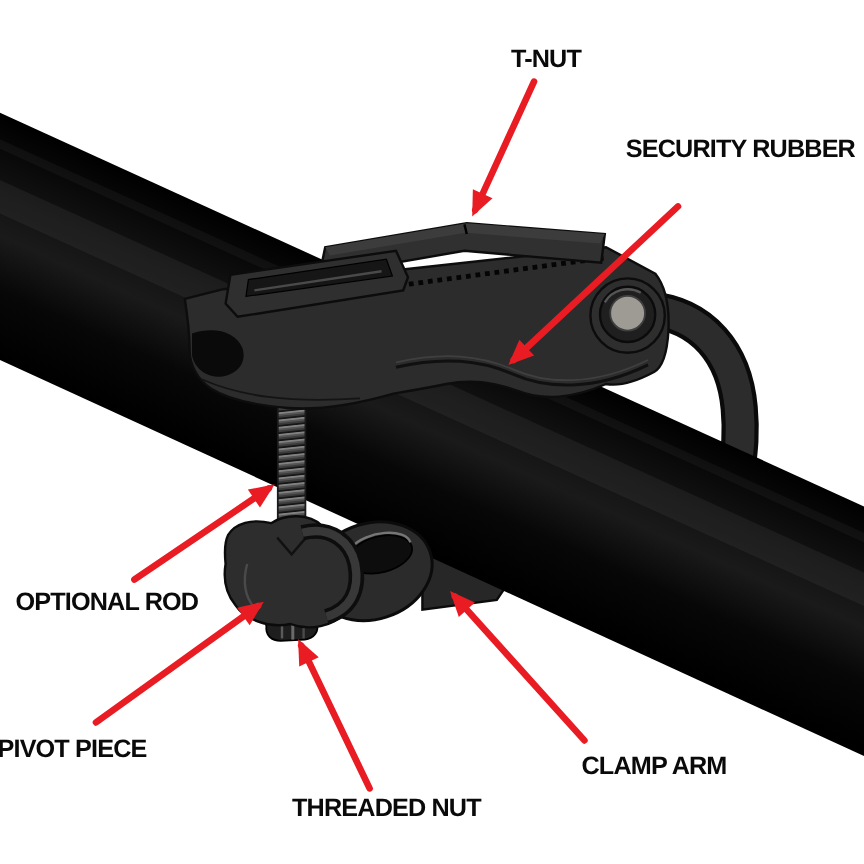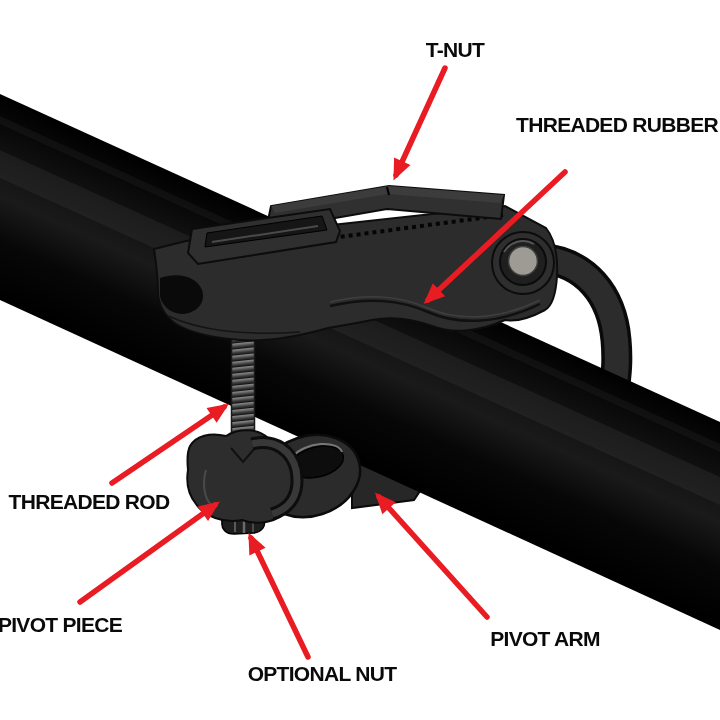--- a/index.html
+++ b/index.html
@@ -119,24 +119,24 @@
       <line x1="112" y1="483" x2="224" y2="407" marker-end="url(#ah)"></line>
       <line x1="80" y1="602" x2="215" y2="505" marker-end="url(#ah)"></line>
       <line x1="308" y1="657" x2="251" y2="538" marker-end="url(#ah)"></line>
       <line x1="487" y1="617" x2="379" y2="497" marker-end="url(#ah)"></line>
     </g>
   </svg>
 
   <div class="lbl" style="left:455px;top:37px">T-NUT</div>
 
   <div class="lbl" style="left:617px;top:112px">
-    <div>THREADED RUBBER</div>
+    <div>SECURITY RUBBER</div>
   </div>
 
-  <div class="lbl" style="left:89px;top:489px">THREADED ROD</div>
+  <div class="lbl" style="left:89px;top:489px">OPTIONAL ROD</div>
 
   <div class="lbl" style="left:60px;top:612px">PIVOT PIECE</div>
 
-  <div class="lbl" style="left:322px;top:661px">OPTIONAL NUT</div>
+  <div class="lbl" style="left:322px;top:661px">THREADED NUT</div>
 
-  <div class="lbl" style="left:545px;top:626px">PIVOT ARM</div>
+  <div class="lbl" style="left:545px;top:626px">CLAMP ARM</div>
 
 </div>
 
 </body></html>

